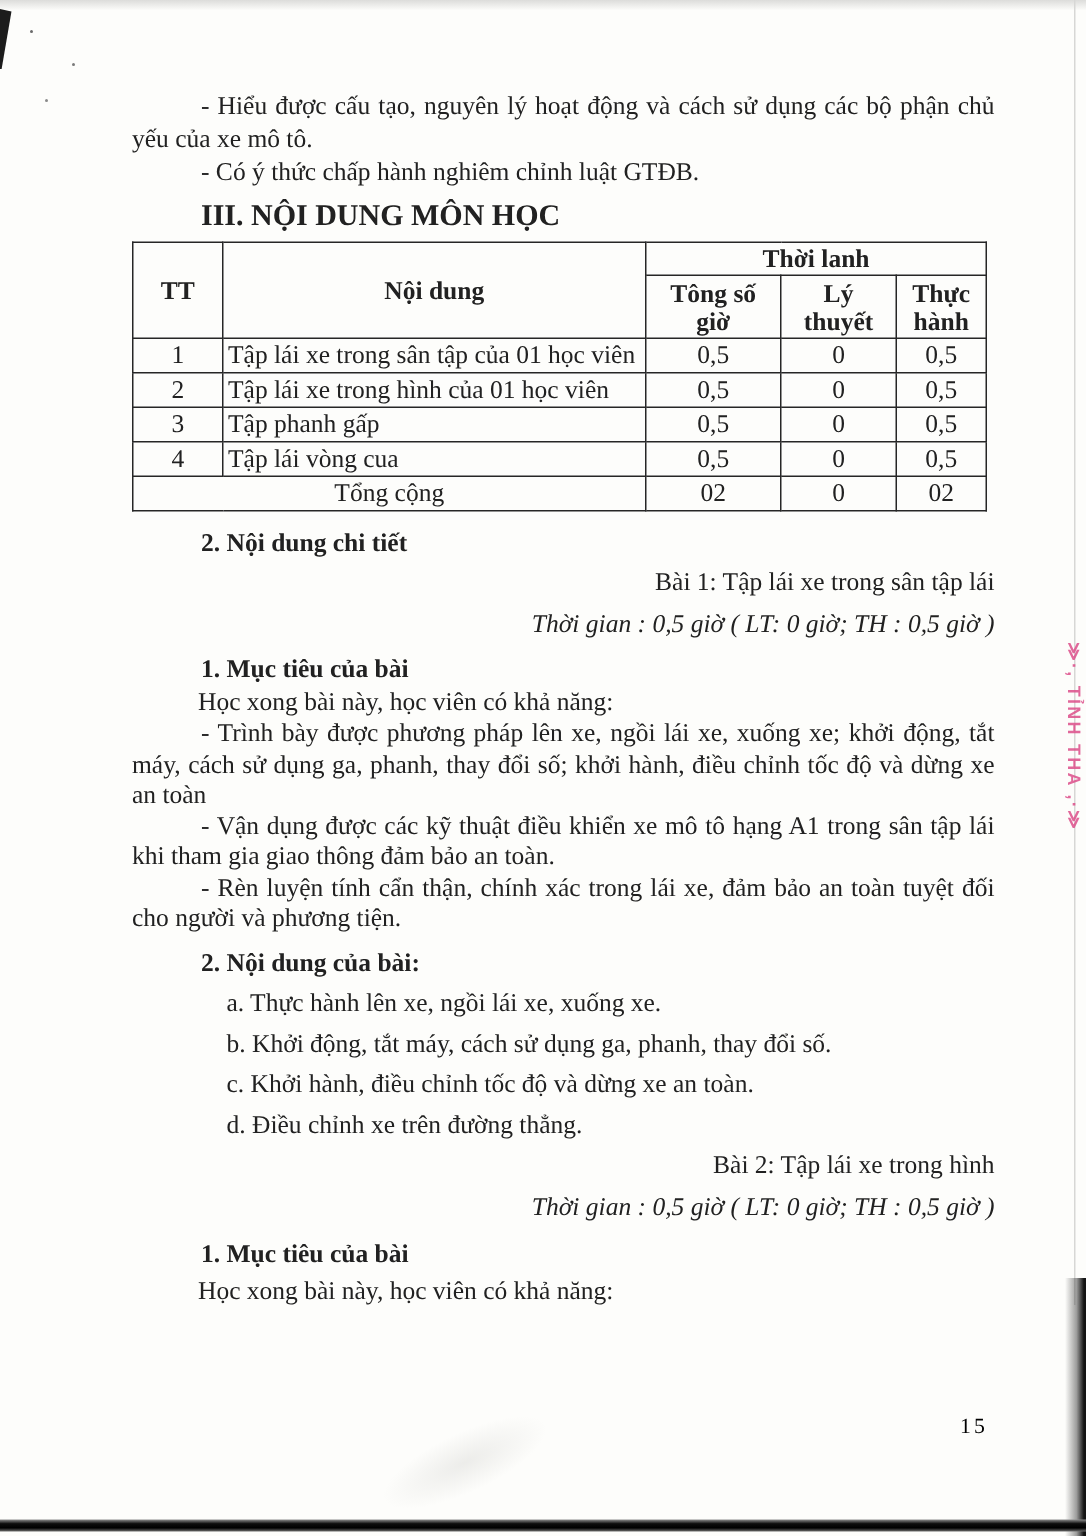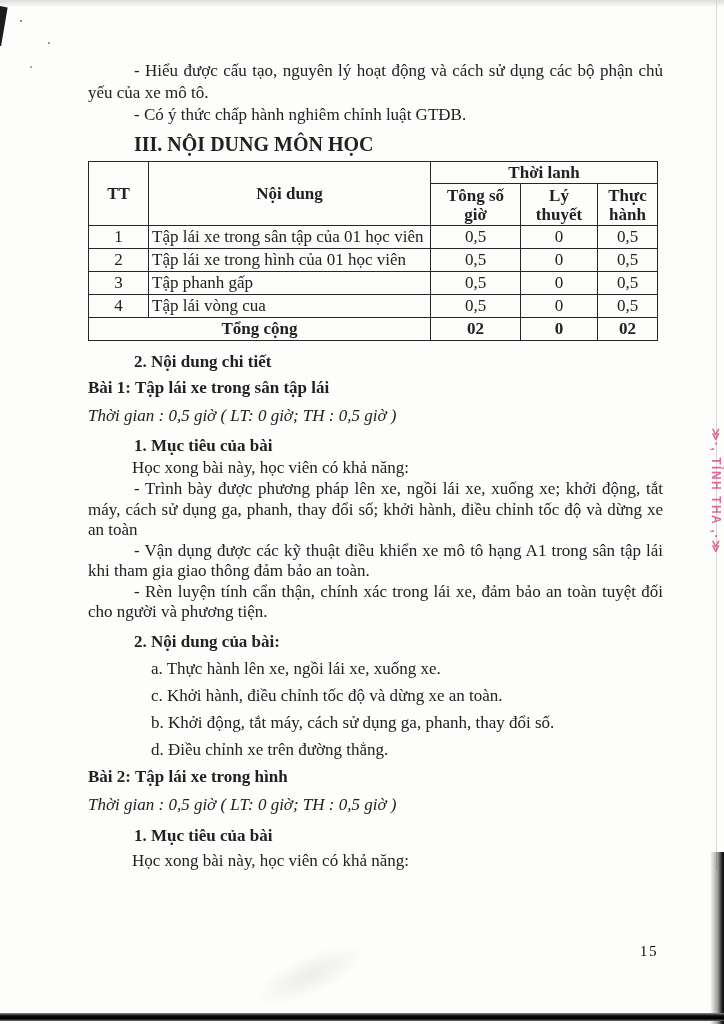--- a/index.html
+++ b/index.html
@@ -26,34 +26,34 @@
     background:radial-gradient(ellipse at center,rgba(160,160,155,.18),rgba(160,160,155,0) 70%);
     transform:rotate(-25deg);}
 
   .content{position:absolute;left:88px;top:60px;width:575px;font-size:17px;line-height:22px;text-align:justify;}
 
   p{margin:0;}
   .ind{text-indent:46px;}
   .h{font-weight:bold;text-align:left;margin-left:46px;text-indent:0;}
   .h-sec{margin-top:7px;font-size:20px;}
   .obj{line-height:20.5px;}
-  .center-b{font-weight:bold;text-align:left;margin-top:4px;}
-  .time-line{font-style:italic;text-align:left;margin-top:6px;line-height:21px;}
+  .center-b{font-weight:normal;text-align:right;margin-top:4px;}
+  .time-line{font-style:italic;text-align:right;margin-top:6px;line-height:21px;}
   .intro-line{margin-left:44px;text-align:left;}
   .list-item{margin-left:63px;text-align:left;line-height:21px;margin-bottom:6px;}
 
   table.alloc{border-collapse:collapse;margin-top:6px;width:569px;table-layout:fixed;
     font-size:17px;line-height:20px;}
   table.alloc td,table.alloc th{border:1.6px solid #262626;padding:0 3px;vertical-align:middle;}
   table.alloc th{font-weight:bold;text-align:center;}
   .c{text-align:center;}
   .rowh{height:23px;}
   .hdr1{height:22px;}
   .hdr2{height:42px;line-height:19px;}
-  .bold{font-weight:bold;}
+  .bold{font-weight:normal;}
   td.name{padding-left:5px;text-align:left;}
 
   .stamp{
     position:absolute;left:723px;top:428px;width:112px;height:22px;
     transform:rotate(90deg);transform-origin:0 0;
     color:#dd4f8b;font-size:12px;font-weight:bold;letter-spacing:1.5px;
     white-space:nowrap;opacity:.85;text-align:center;font-family:"Liberation Sans",sans-serif;
   }
   .page-num{position:absolute;left:640px;top:943px;font-size:14.5px;color:#000000;
     letter-spacing:2px;font-family:"Liberation Serif",serif;}
@@ -139,22 +139,22 @@
     <p class="time-line">Thời gian : 0,5 giờ ( LT: 0 giờ; TH : 0,5 giờ )</p>
 
     <p class="h" style="margin-top:9px;">1. Mục tiêu của bài</p>
     <p class="intro-line">Học xong bài này, học viên có khả năng:</p>
     <p class="ind obj">- Trình bày được phương pháp lên xe, ngồi lái xe, xuống xe; khởi động, tắt máy, cách sử dụng ga, phanh, thay đổi số; khởi hành, điều chỉnh tốc độ và dừng xe an toàn</p>
     <p class="ind obj">- Vận dụng được các kỹ thuật điều khiển xe mô tô hạng A1 trong sân tập lái khi tham gia giao thông đảm bảo an toàn.</p>
     <p class="ind obj">- Rèn luyện tính cẩn thận, chính xác trong lái xe, đảm bảo an toàn tuyệt đối cho người và phương tiện.</p>
 
     <p class="h" style="margin-top:8px;margin-bottom:5px;">2. Nội dung của bài:</p>
     <p class="list-item">a. Thực hành lên xe, ngồi lái xe, xuống xe.</p>
+    <p class="list-item">b. Khởi động, tắt máy, cách sử dụng ga, phanh, thay đổi số.</p>
     <p class="list-item">c. Khởi hành, điều chỉnh tốc độ và dừng xe an toàn.</p>
-    <p class="list-item">b. Khởi động, tắt máy, cách sử dụng ga, phanh, thay đổi số.</p>
     <p class="list-item">d. Điều chỉnh xe trên đường thẳng.</p>
 
     <p class="center-b" style="margin-top:1px;">Bài 2: Tập lái xe trong hình</p>
     <p class="time-line">Thời gian : 0,5 giờ ( LT: 0 giờ; TH : 0,5 giờ )</p>
 
     <p class="h" style="margin-top:10px;">1. Mục tiêu của bài</p>
     <p class="intro-line" style="margin-top:3px;">Học xong bài này, học viên có khả năng:</p>
 
   </div>
 

